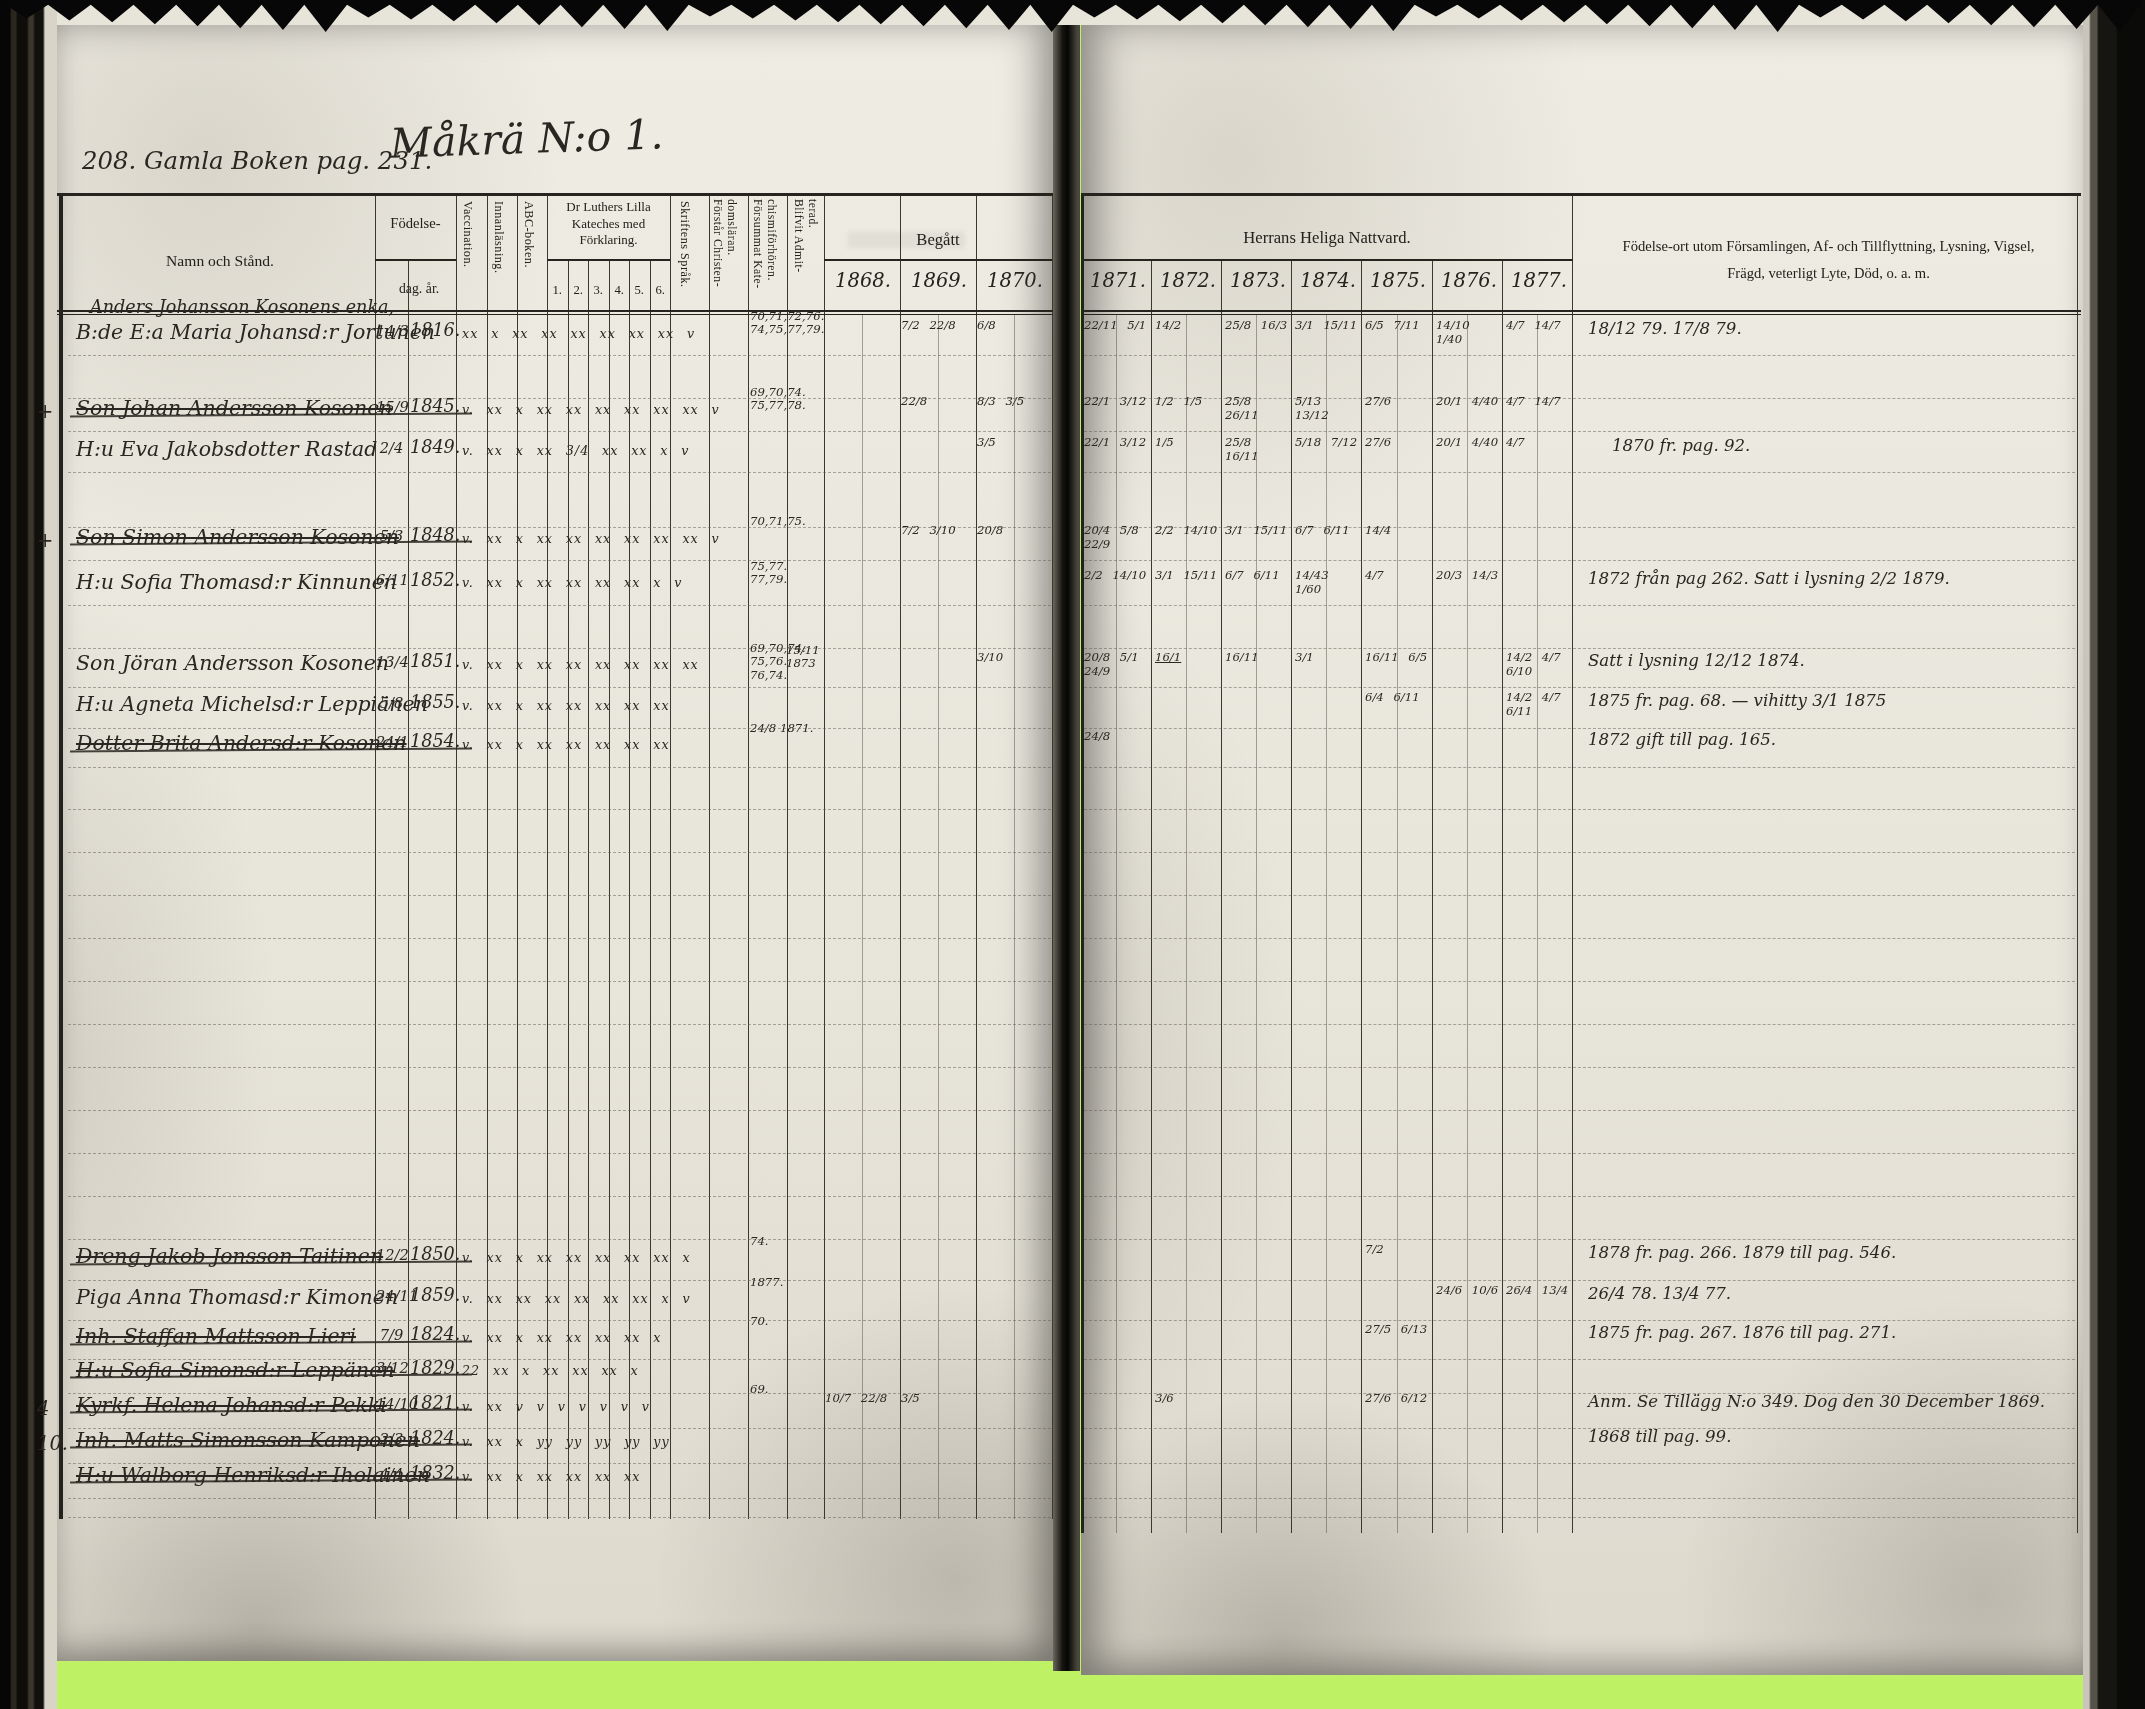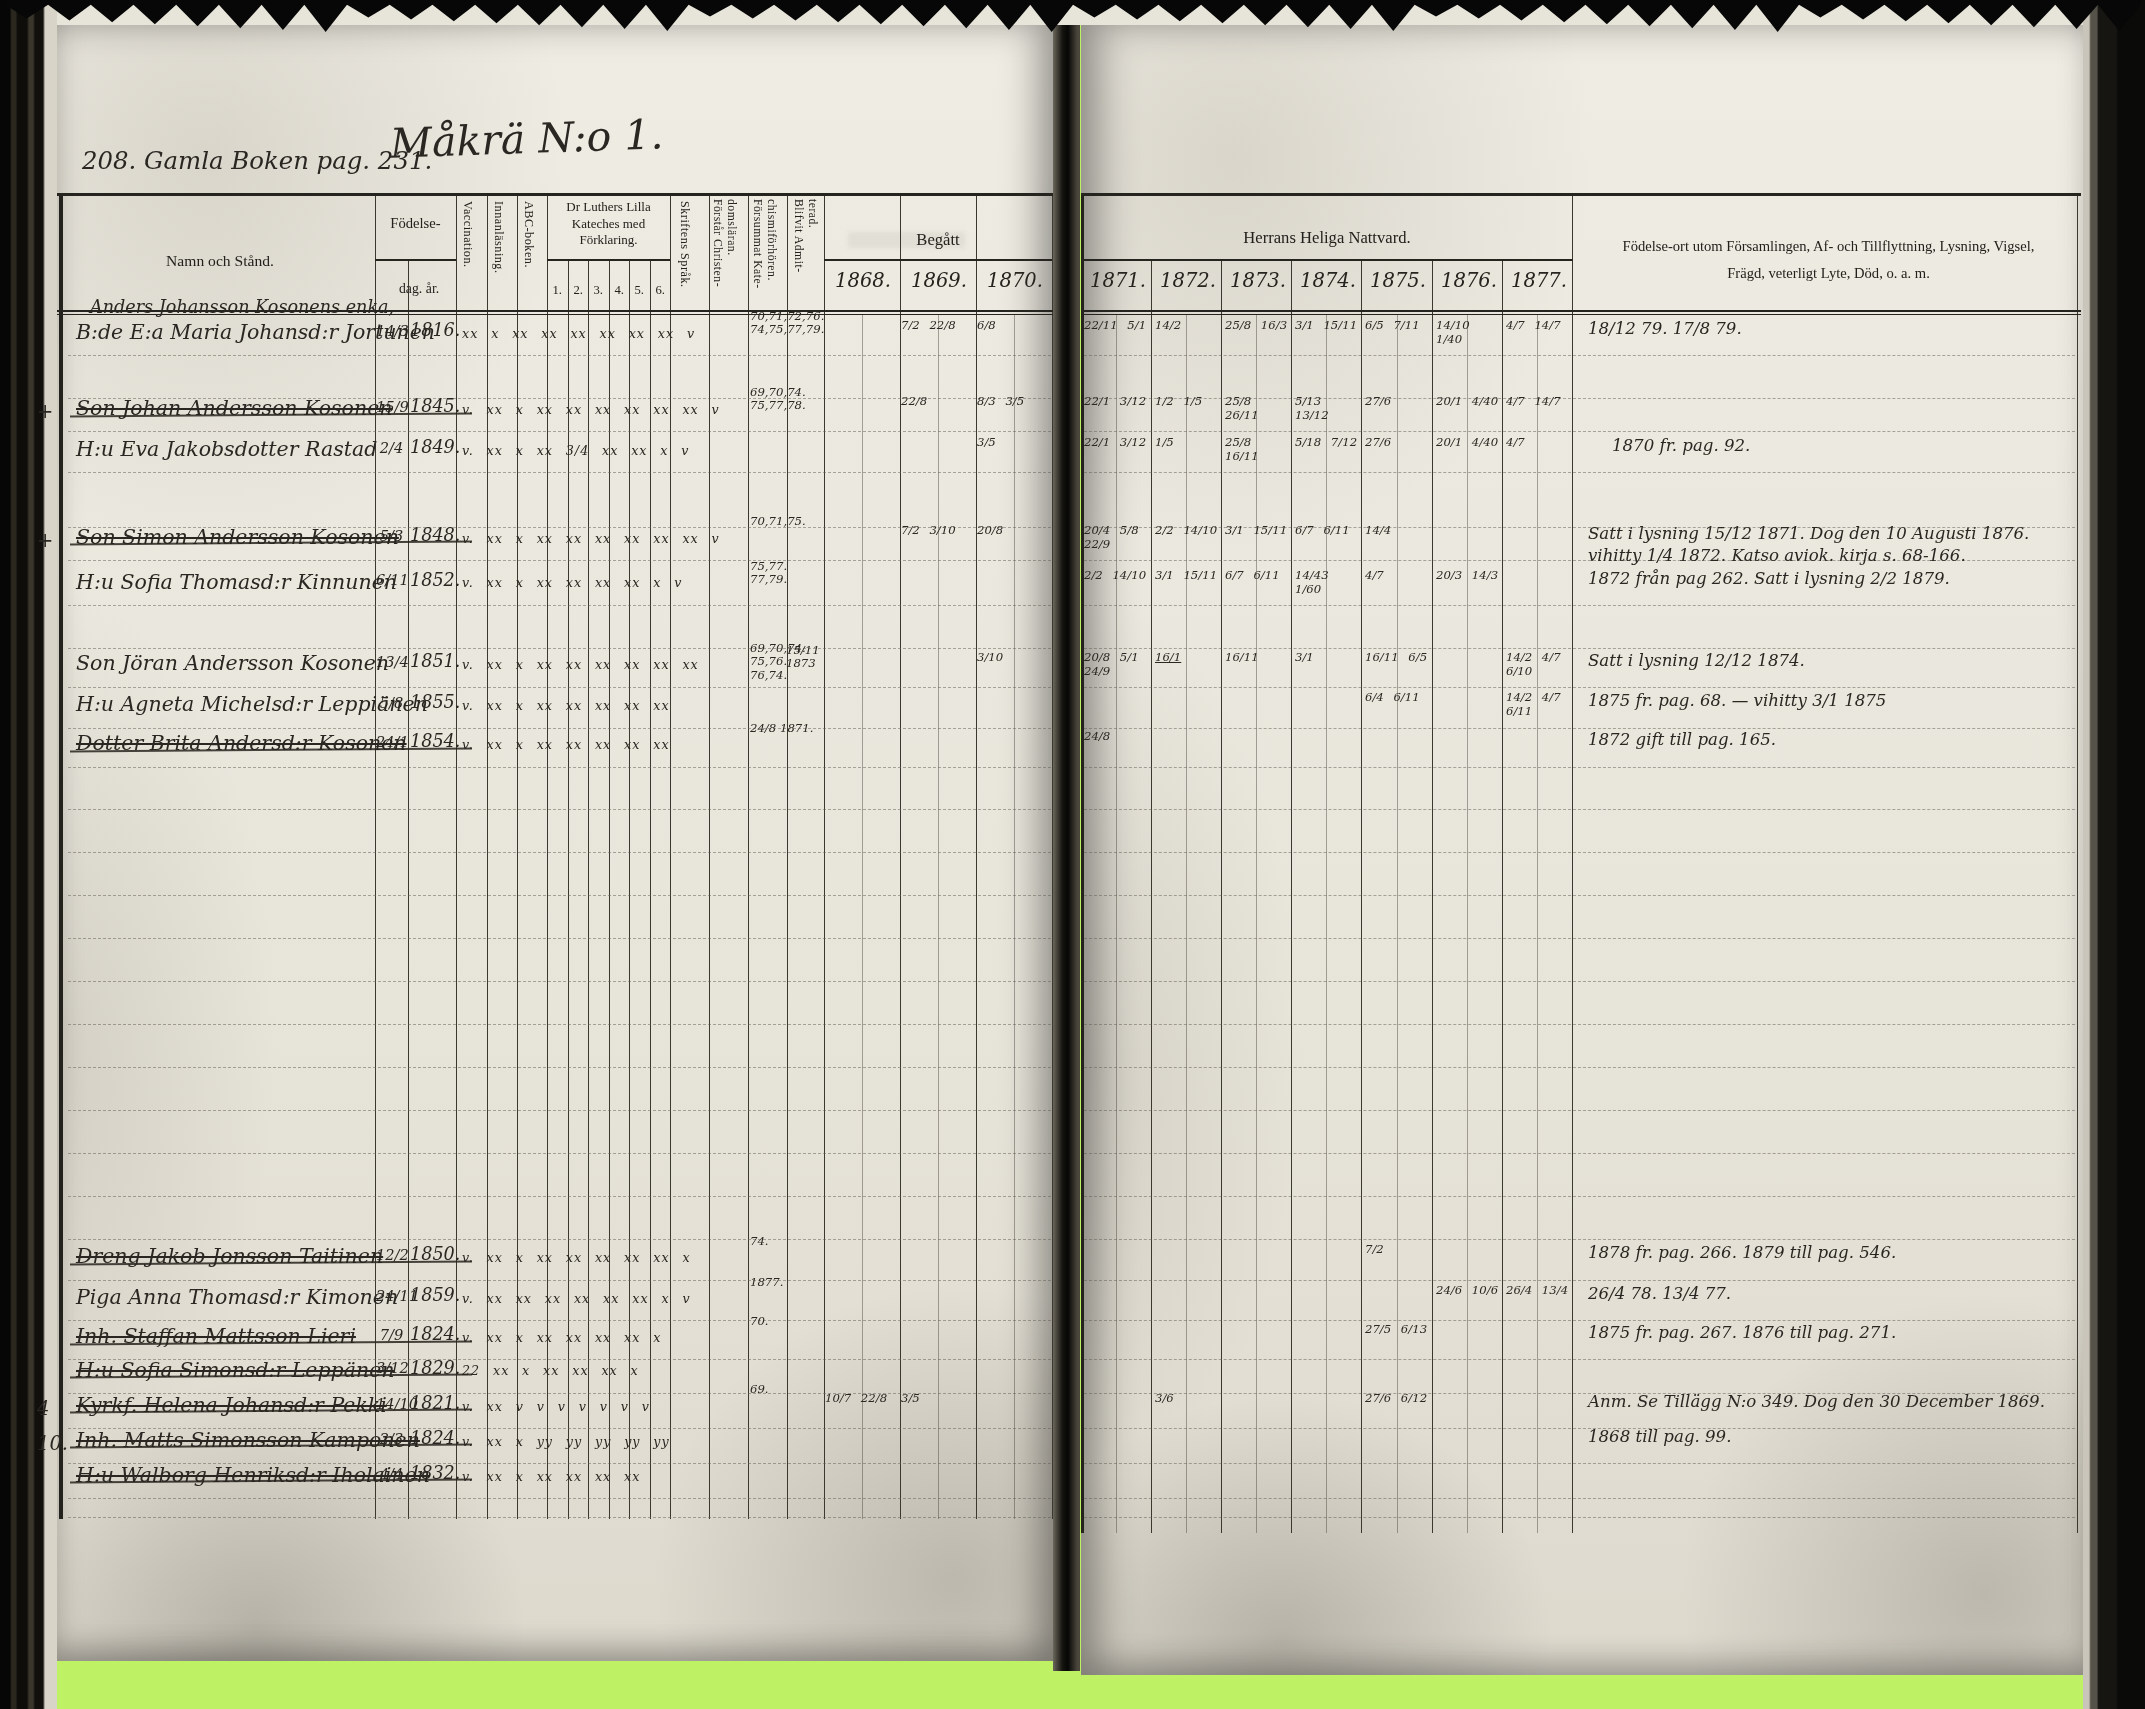--- a/index.html
+++ b/index.html
@@ -255,21 +255,20 @@
       <div class="hand" style="position: absolute; left: 410px; top: 525px; width: 47px; text-align: center; font-size: 17.6px;">1848.</div>
       <div class="hand" style="position: absolute; left: 462px; top: 531px; width: 293px; font-size: 12.7px; white-space: nowrap; word-spacing: 7.8px; letter-spacing: 1px;">v. xx x xx xx xx xx xx xx v</div>
       <div class="hand" style="position: absolute; left: 750px; top: 515px; width: 76px; font-size: 11.7px; line-height: 1.15;">70,71,75.</div>
       <div class="hand" style="position: absolute; left: 901px; top: 523px; width: 66px; font-size: 11.7px; line-height: 1.2; word-spacing: 5.9px;">7/2 3/10</div>
       <div class="hand" style="position: absolute; left: 977px; top: 523px; width: 66px; font-size: 11.7px; line-height: 1.2; word-spacing: 5.9px;">20/8</div>
       <div class="hand" style="position: absolute; left: 1084px; top: 523px; width: 66px; font-size: 11.7px; line-height: 1.2; word-spacing: 5.9px;">20/4 5/8 22/9</div>
       <div class="hand" style="position: absolute; left: 1155px; top: 523px; width: 66px; font-size: 11.7px; line-height: 1.2; word-spacing: 5.9px;">2/2 14/10</div>
       <div class="hand" style="position: absolute; left: 1225px; top: 523px; width: 66px; font-size: 11.7px; line-height: 1.2; word-spacing: 5.9px;">3/1 15/11</div>
       <div class="hand" style="position: absolute; left: 1295px; top: 523px; width: 66px; font-size: 11.7px; line-height: 1.2; word-spacing: 5.9px;">6/7 6/11</div>
       <div class="hand" style="position: absolute; left: 1365px; top: 523px; width: 66px; font-size: 11.7px; line-height: 1.2; word-spacing: 5.9px;">14/4</div>
-      <div class="hand" style="position: absolute; left: 1588px; top: 523px; width: 486px; font-size: 16.6px; line-height: 1.3;">Satt i lysning 15/12 1871. Dog den 10 Augusti 1876.  vihitty 1/4 1872. Katso aviok. kirja s. 68-166.</div>
       <div style="position: absolute; left: 70px; top: 542px; width: 402px; height: 2px; background: rgba(40, 37, 30, 0.85); transform: rotate(-0.4deg);"></div>
       <div class="hand" style="position: absolute; left: 76px; top: 570px; font-size: 20.5px; white-space: nowrap;">H:u Sofia Thomasd:r Kinnunen</div>
       <div class="hand" style="position: absolute; left: 376px; top: 571px; width: 31px; text-align: center; font-size: 14.6px;">6/11</div>
       <div class="hand" style="position: absolute; left: 410px; top: 570px; width: 47px; text-align: center; font-size: 17.6px;">1852.</div>
       <div class="hand" style="position: absolute; left: 462px; top: 575px; width: 293px; font-size: 12.7px; white-space: nowrap; word-spacing: 7.8px; letter-spacing: 1px;">v. xx x xx xx xx xx x v</div>
       <div class="hand" style="position: absolute; left: 750px; top: 560px; width: 76px; font-size: 11.7px; line-height: 1.15;">75,77. 77,79.</div>
       <div class="hand" style="position: absolute; left: 1084px; top: 568px; width: 66px; font-size: 11.7px; line-height: 1.2; word-spacing: 5.9px;">2/2 14/10</div>
       <div class="hand" style="position: absolute; left: 1155px; top: 568px; width: 66px; font-size: 11.7px; line-height: 1.2; word-spacing: 5.9px;">3/1 15/11</div>
       <div class="hand" style="position: absolute; left: 1225px; top: 568px; width: 66px; font-size: 11.7px; line-height: 1.2; word-spacing: 5.9px;">6/7 6/11</div>
       <div class="hand" style="position: absolute; left: 1295px; top: 568px; width: 66px; font-size: 11.7px; line-height: 1.2; word-spacing: 5.9px;">14/43 1/60</div>

